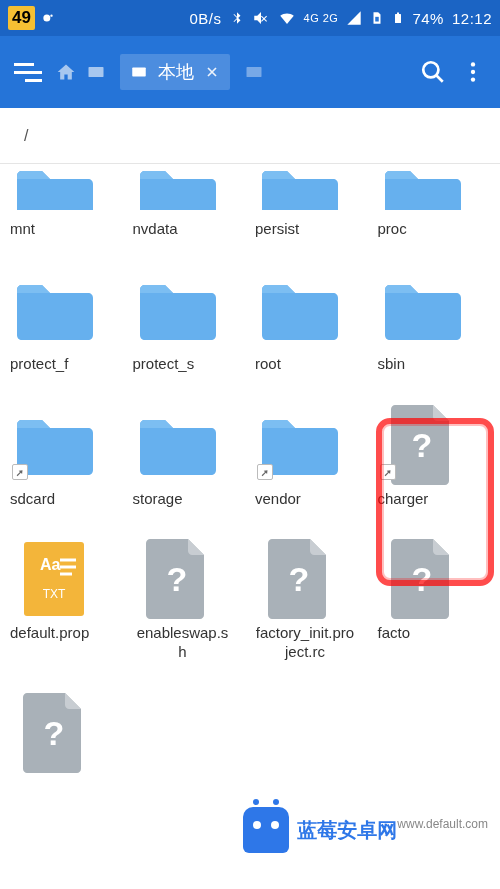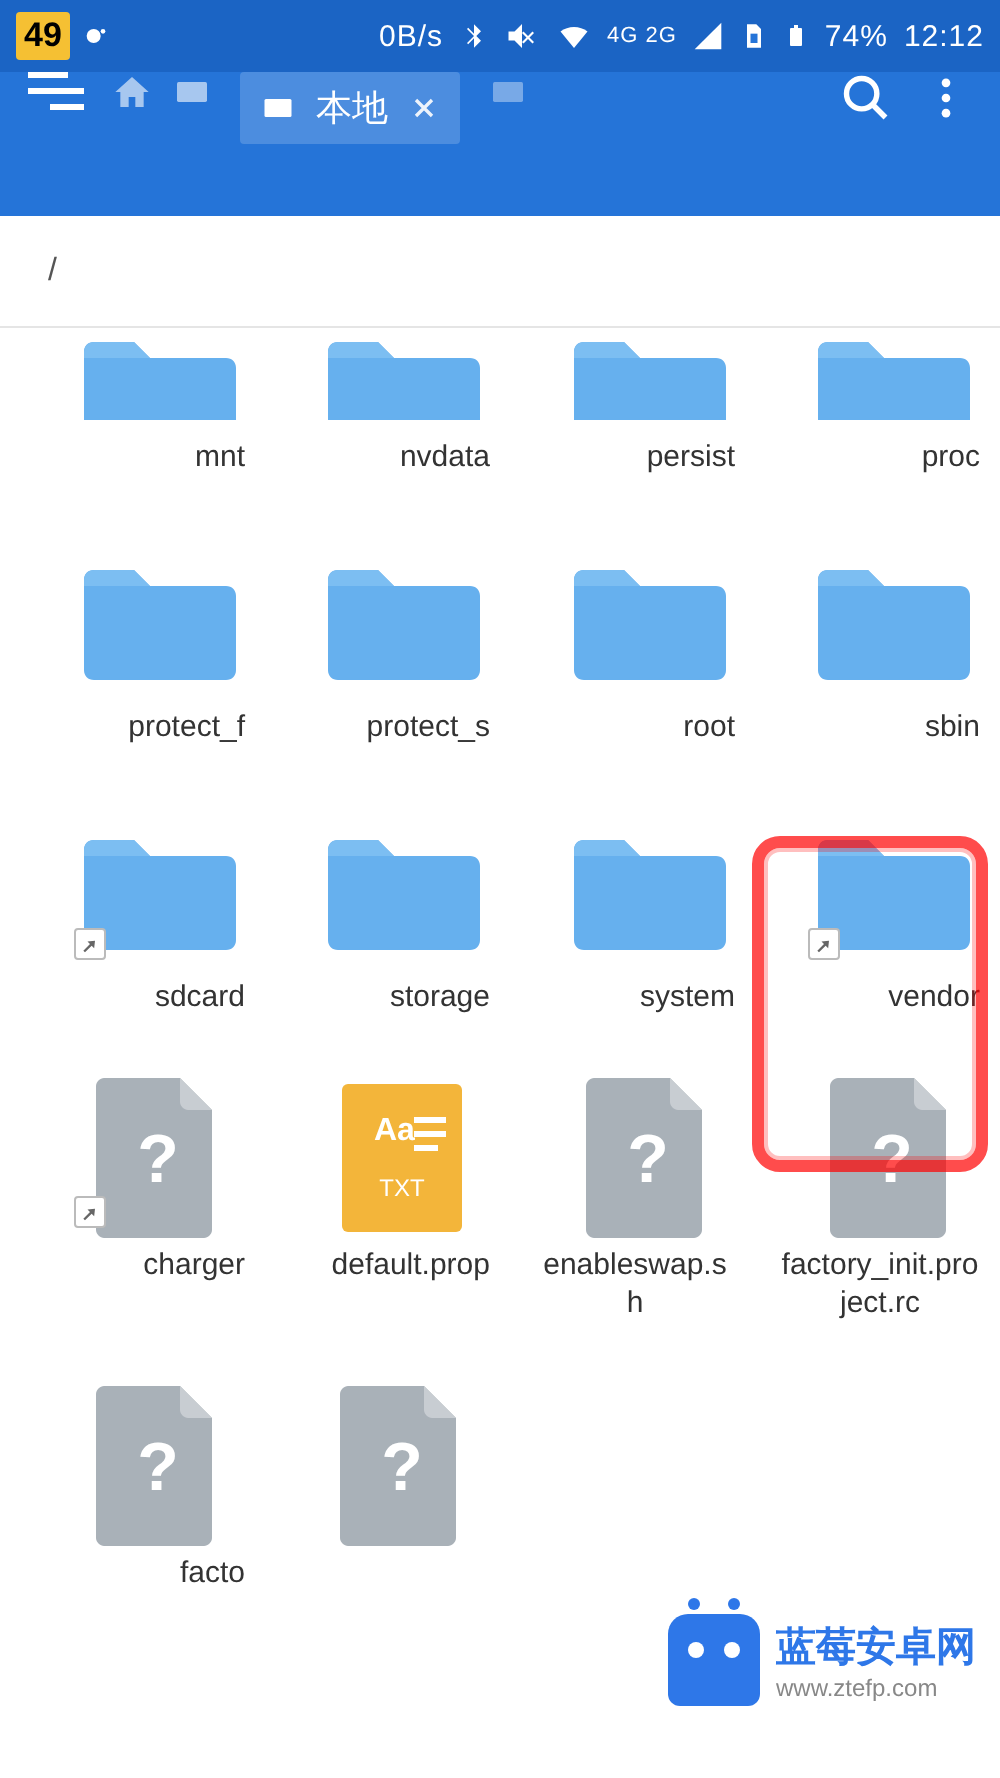--- a/index.html
+++ b/index.html
@@ -4,60 +4,60 @@
 <style>
   * { margin: 0; padding: 0; box-sizing: border-box; }
   body { font-family: -apple-system, "Helvetica Neue", Arial, sans-serif; width: 500px; height: 889px; background: #fff; overflow: hidden; position: relative; }
   
   .status-bar { height: 36px; background: #1b64c4; display: flex; align-items: center; justify-content: space-between; padding: 0 8px; color: #fff; font-size: 15px; }
   .status-left { display: flex; align-items: center; gap: 6px; }
   .status-right { display: flex; align-items: center; gap: 8px; letter-spacing: 0.5px; }
   .badge-yellow { background: #f5c033; color: #000; font-size: 17px; padding: 2px 4px; border-radius: 2px; font-weight: bold; }
   .dot-icon { width: 14px; height: 14px; }
   
-  .app-bar { height: 72px; background: #2574d8; display: flex; align-items: flex-start; padding: 0 14px; gap: 14px; color: #fff; }
+  .app-bar { height: 72px; background: #2574d8; display: flex; align-items: center; padding: 0 14px; gap: 14px; color: #fff; }
   .hamburger { width: 28px; display: flex; flex-direction: column; gap: 5px; }
   .hamburger span { display: block; height: 3px; background: #fff; }
   .hamburger span:nth-child(1) { width: 70%; }
   .hamburger span:nth-child(2) { width: 100%; }
   .hamburger span:nth-child(3) { width: 60%; align-self: flex-end; }
   .crumb-icons { display:flex; align-items:center; gap:10px; }
   .crumb-ico { width:20px; height:20px; opacity:0.85; }
   .tab-chip { background: rgba(255,255,255,0.18); border-radius: 2px; padding: 6px 10px; display: flex; align-items: center; gap: 10px; }
   .tab-ico { width:18px; height:18px; }
   .tab-label { font-size: 18px; }
   .tab-close { width:16px; height:16px; opacity:0.9; }
   .spacer { flex: 1; }
   .search-ico, .more-ico { width: 26px; height: 26px; }
   
   .breadcrumb-row { height: 56px; border-bottom: 1px solid #e5e5e5; display: flex; align-items: center; padding: 0 24px; font-size: 16px; color: #555; }
   
   .grid { padding: 0 10px; display: grid; grid-template-columns: repeat(4, 1fr); column-gap: 10px; row-gap: 36px; }
-  .item { display: flex; flex-direction: column; align-items: flex-end; position: relative; }
+  .item { display: flex; flex-direction: column; align-items: flex-start; position: relative; }
   .ico-wrap { width: 88px; height: 70px; display:flex; align-items:center; justify-content:center; position:relative; }
   .item-label { margin-top: 10px; font-size: 15px; color: #333; text-align: center; word-break: break-word; max-width: 100px; line-height: 1.25; }
   .link-badge { position:absolute; left:2px; bottom:0; width:16px; height:16px; background:#fff; border:1px solid #bbb; border-radius:2px; display:flex; align-items:center; justify-content:center; }
   .link-badge svg { width:10px; height:10px; fill:#666; }
   
   .folder-svg { width: 82px; height: 64px; }
   .file-svg { width: 66px; height: 80px; }
   .txt-svg { width: 60px; height: 74px; }
   
   .first-row .ico-wrap { height: 46px; overflow: hidden; align-items: flex-end; }
   .first-row .folder-svg { margin-bottom: -18px; }
   
   .highlight-box { position:absolute; border: 6px solid rgba(255,0,0,0.7); border-radius: 14px; box-shadow: 0 0 0 2px rgba(255,0,0,0.25) inset; pointer-events:none; }
   
   .watermark { position:absolute; right:0; bottom:30px; display:flex; align-items:center; gap:8px; padding:6px 12px; }
   .wm-bot { width:46px; height:46px; background:#2e77e8; border-radius:10px 10px 6px 6px; position:relative; }
   .wm-bot::before, .wm-bot::after { content:''; position:absolute; top:-8px; width:6px; height:6px; background:#2e77e8; border-radius:50%; }
   .wm-bot::before { left:10px; } .wm-bot::after { right:10px; }
   .wm-eyes { position:absolute; top:14px; left:0; right:0; display:flex; justify-content:center; gap:10px;}
   .wm-eyes span { width:8px; height:8px; background:#fff; border-radius:50%; display:block;}
-  .wm-text { display:flex; flex-direction:column; color:#2e77e8; }
+  .wm-text { display:flex; color:#2e77e8; }
   .wm-text .t1 { font-size:20px; font-weight:600; }
   .wm-text .t2 { font-size:12px; color:#888; }
 </style>
 </head>
 <body>
 
 <div class="status-bar">
   <div class="status-left">
     <span class="badge-yellow">49</span>
     <svg class="dot-icon" viewBox="0 0 24 24" fill="#fff">
@@ -230,29 +230,20 @@
         </svg>
       </div>
       <div class="item-label">storage</div>
     </div>
     <div class="item">
       <div class="ico-wrap">
         <svg class="folder-svg" viewBox="0 0 82 64">
           <path fill="#66b0ee" d="M4 12c0-3 2-5 5-5h20l8 8h38c3 0 5 2 5 5v37c0 3-2 5-5 5H9c-3 0-5-2-5-5V12z"></path>
           <path fill="#7cbef2" d="M4 12c0-3 2-5 5-5h20l8 8H4v-3z"></path>
         </svg>
-      </div>
-      <div class="item-label">system</div>
-    </div>
-    <div class="item">
-      <div class="ico-wrap">
-        <svg class="folder-svg" viewBox="0 0 82 64">
-          <path fill="#66b0ee" d="M4 12c0-3 2-5 5-5h20l8 8h38c3 0 5 2 5 5v37c0 3-2 5-5 5H9c-3 0-5-2-5-5V12z"></path>
-          <path fill="#7cbef2" d="M4 12c0-3 2-5 5-5h20l8 8H4v-3z"></path>
-        </svg>
         <div class="link-badge">
           <svg viewBox="0 0 24 24">
             <path d="M4 20l8-8-3-3 9-1-1 9-3-3-8 8z"></path>
           </svg>
         </div>
       </div>
       <div class="item-label">vendor</div>
     </div>
     <div class="item">
       <div class="ico-wrap">
@@ -328,15 +319,15 @@
 
 <div class="watermark">
   <div class="wm-bot">
       <div class="wm-eyes">
         <span></span>
         <span></span>
       </div>
     </div>
   <div class="wm-text">
     <span class="t1">蓝莓安卓网</span>
-    <span class="t2">www.ztefp.com</span>
+    <span class="t2">www.default.com</span>
   </div>
 </div>
 
 </body></html>

